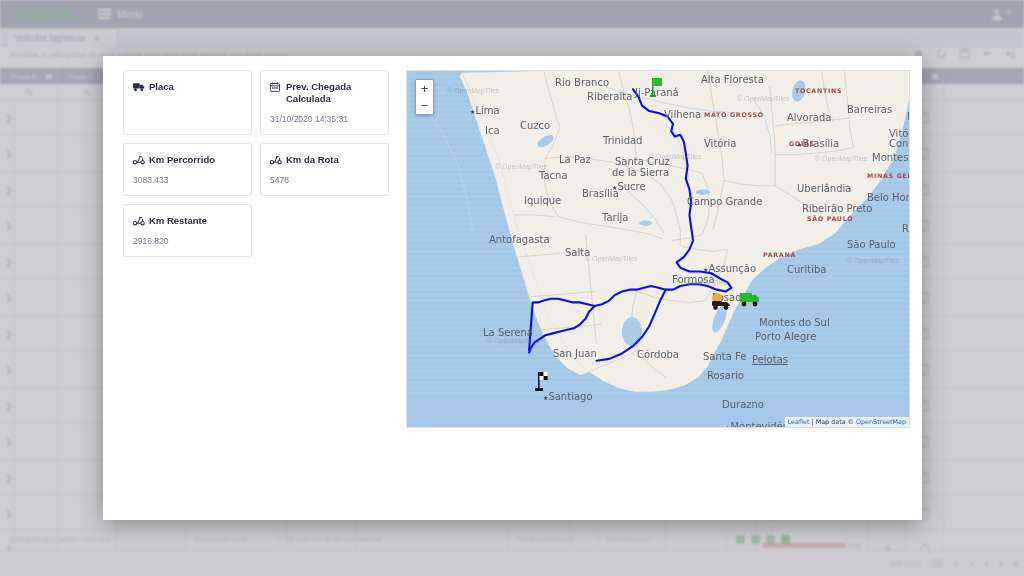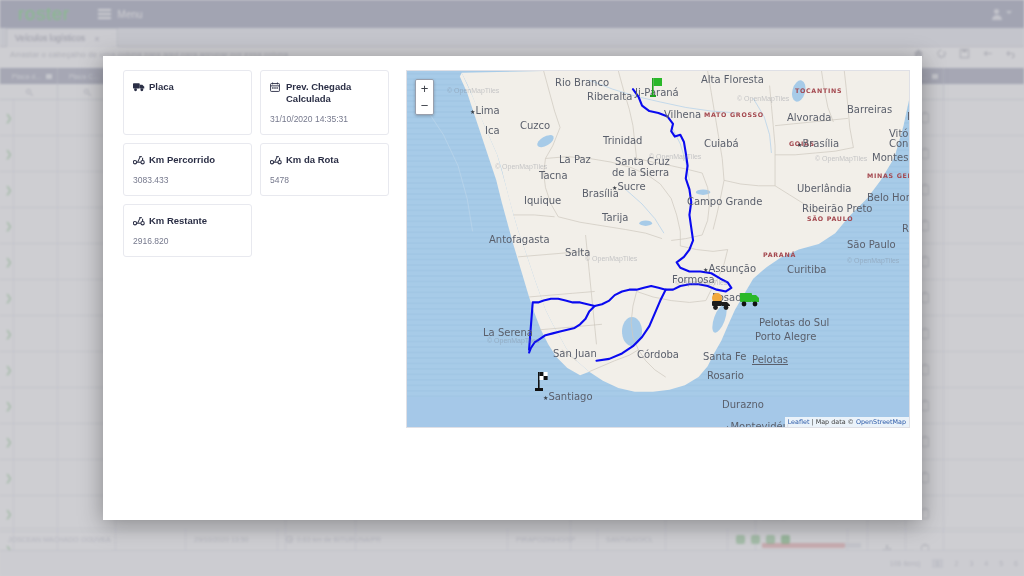--- a/index.html
+++ b/index.html
@@ -935,21 +935,21 @@
           <div class="map-lbl state" style="left: 388px; top: 16px;">TOCANTINS</div>
           <div class="map-lbl" style="left: 257px; top: 38px;">Vilhena</div>
           <div class="map-lbl state" style="left: 297px; top: 40px;">MATO GROSSO</div>
           <div class="map-lbl" style="left: 380px; top: 41px;">Alvorada</div>
           <div class="map-lbl" style="left: 440px; top: 33px;">Barreiras</div>
           <div class="map-lbl" style="left: 500px; top: 40px;">Feira de Santan</div>
           <div class="map-lbl capital" style="left: 63px; top: 34px;">Lima</div>
           <div class="map-lbl" style="left: 78px; top: 54px;">Ica</div>
           <div class="map-lbl" style="left: 113px; top: 49px;">Cuzco</div>
           <div class="map-lbl" style="left: 196px; top: 64px;">Trinidad</div>
-          <div class="map-lbl" style="left: 297px; top: 67px;">Cuiabá</div>
+          <div class="map-lbl" style="left: 297px; top: 67px;">Vitória</div>
           <div class="map-lbl state" style="left: 382px; top: 69px;">GOIÁS</div>
           <div class="map-lbl capital" style="left: 390px; top: 67px;">Brasília</div>
           <div class="map-lbl" style="left: 482px; top: 57px;">Vitória da</div>
           <div class="map-lbl" style="left: 482px; top: 67px;">Conquista</div>
           <div class="map-lbl" style="left: 152px; top: 83px;">La Paz</div>
           <div class="map-lbl" style="left: 208px; top: 85px;">Santa Cruz</div>
           <div class="map-lbl" style="left: 205px; top: 96px;">de la Sierra</div>
           <div class="map-lbl" style="left: 465px; top: 81px;">Montes Claros</div>
           <div class="map-lbl" style="left: 132px; top: 99px;">Tacna</div>
           <div class="map-lbl capital" style="left: 205px; top: 110px;">Sucre</div>
@@ -968,21 +968,21 @@
           <div class="map-lbl" style="left: 158px; top: 176px;">Salta</div>
           <div class="map-lbl state" style="left: 356px; top: 180px;">PARANÁ</div>
           <div class="map-lbl capital" style="left: 296px; top: 192px;">Assunção</div>
           <div class="map-lbl" style="left: 380px; top: 193px;">Curitiba</div>
           <div class="map-lbl" style="left: 265px; top: 203px;">Formosa</div>
           <div class="map-lbl" style="left: 76px; top: 256px;">La Serena</div>
           <div class="map-lbl" style="left: 305px; top: 221px;">Posadas</div>
           <div class="map-lbl" style="left: 146px; top: 277px;">San Juan</div>
           <div class="map-lbl" style="left: 230px; top: 278px;">Córdoba</div>
           <div class="map-lbl" style="left: 296px; top: 280px;">Santa Fe</div>
-          <div class="map-lbl" style="left: 352px; top: 246px;">Pelotas do Sul</div>
+          <div class="map-lbl" style="left: 352px; top: 246px;">Montes do Sul</div>
           <div class="map-lbl" style="left: 348px; top: 260px;">Porto Alegre</div>
           <div class="map-lbl" style="left: 345px; top: 283px; text-decoration: underline;">Pelotas</div>
           <div class="map-lbl capital" style="left: 136px; top: 320px;">Santiago</div>
           <div class="map-lbl" style="left: 300px; top: 299px;">Rosario</div>
           <div class="map-lbl" style="left: 315px; top: 328px;">Durazno</div>
           <div class="map-lbl capital" style="left: 318px; top: 350px;">Montevidéu</div>
         </div>
 
       <div class="omt" style="left:40px;top:16px">© OpenMapTiles</div>
       <div class="omt" style="left:88px;top:92px">© OpenMapTiles</div>

